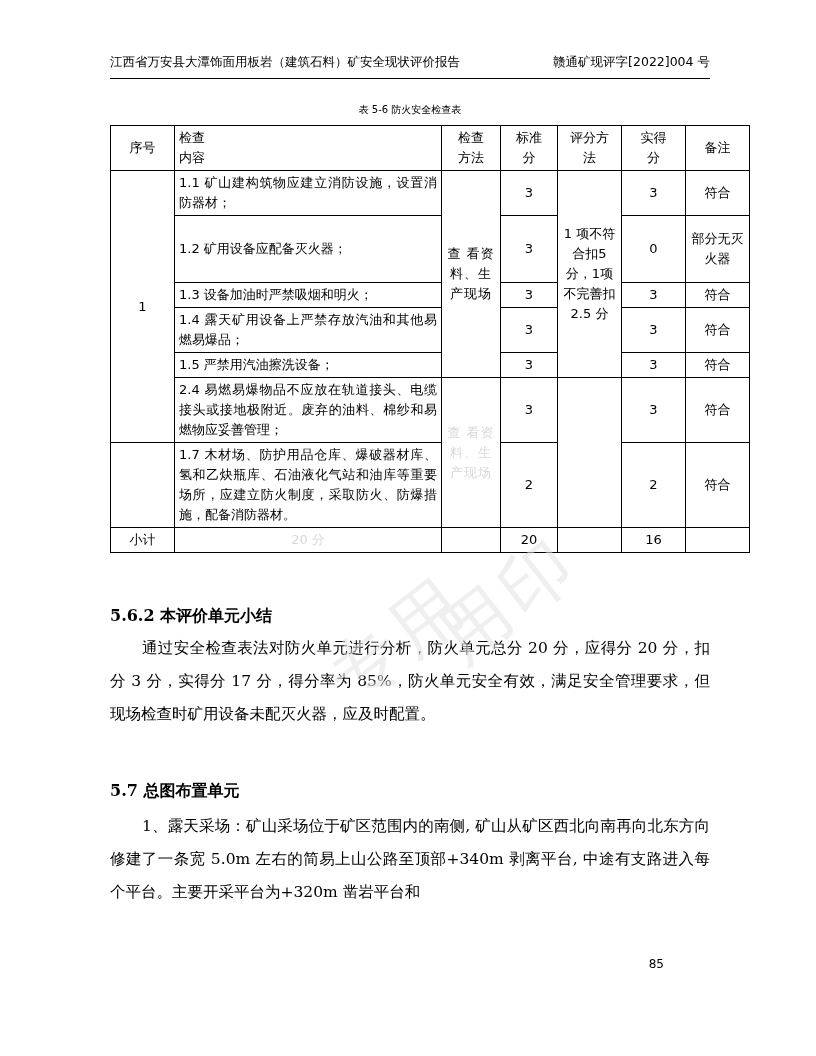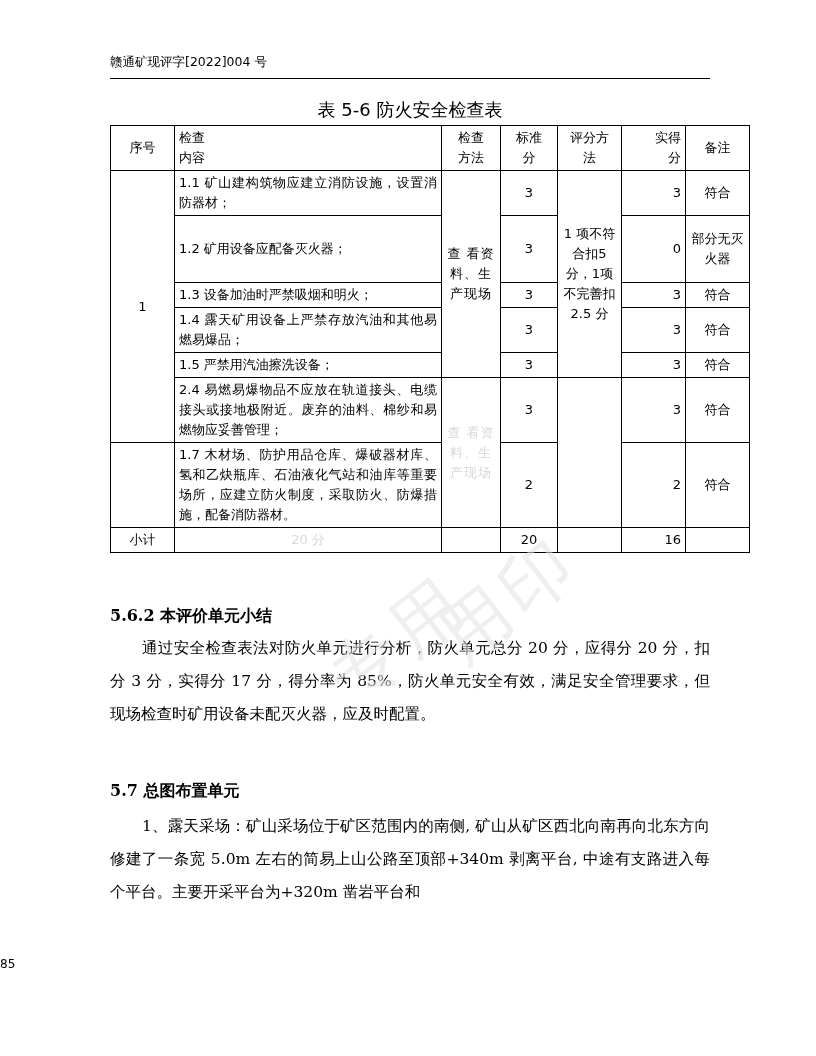--- a/index.html
+++ b/index.html
@@ -48,21 +48,21 @@
     background: #000;
   }
 
   
   .table-caption {
     position: absolute;
     left: 110px;
     top: 100px;
     width: 600px;
     text-align: center;
-    font-size: 18px;
+    font-size: 10px;
     line-height: 20px;
   }
 
   
   table.chk {
     position: absolute;
     left: 110px;
     top: 125px;
     width: 596px;
     border-collapse: collapse;
@@ -74,21 +74,21 @@
     padding: 2px 4px;
     vertical-align: middle;
     font-weight: normal;
     line-height: 20px;
   }
   .c-no      { width: 55px;  text-align: center; }
   .c-content { width: 258px; text-align: left;  }
   .c-method  { width: 50px;  text-align: center; }
   .c-std     { width: 48px;  text-align: center; }
   .c-scoring { width: 55px;  text-align: center; }
-  .c-actual  { width: 55px;  text-align: right; }
+  .c-actual  { width: 55px;  text-align: center; }
   .c-remark  { width: 55px;  text-align: center; }
 
   thead td { text-align: center; line-height: 22px; }
 
   .content-cell {
     text-align: justify;
     text-justify: inter-ideograph;
     line-height: 22px;
     padding: 3px 5px;
   }
@@ -130,21 +130,21 @@
   #sec-562  { top: 604px; }
   #para-562 { top: 632px; }
   #sec-57   { top: 779px; }
   #para-57  { top: 810px; }
 
   .page-num {
     position: absolute;
     left: 0;
     top: 957px;
     width: 664px;
-    text-align: left;
+    text-align: right;
     font-size: 12px;
   }
 
   
   .watermark {
     position: absolute;
     left: 300px;
     top: 400px;
     width: 420px;
     height: 260px;
@@ -164,20 +164,21 @@
   }
   #wm1 { left: 120px; top: 210px; }
   #wm2 { left: 10px;  top: 250px; }
 </style>
 </head>
 <body>
 
 <div class="page">
 
   <div class="header">
+    <span class="left">江西省万安县大潭饰面用板岩（建筑石料）矿安全现状评价报告</span>
     <span class="right">赣通矿现评字[2022]004 号</span>
   </div>
   <div class="header-rule"></div>
 
   <div class="table-caption">表 5-6 防火安全检查表</div>
 
   <table class="chk">
     <thead>
       <tr>
         <td class="c-no">序号</td>

